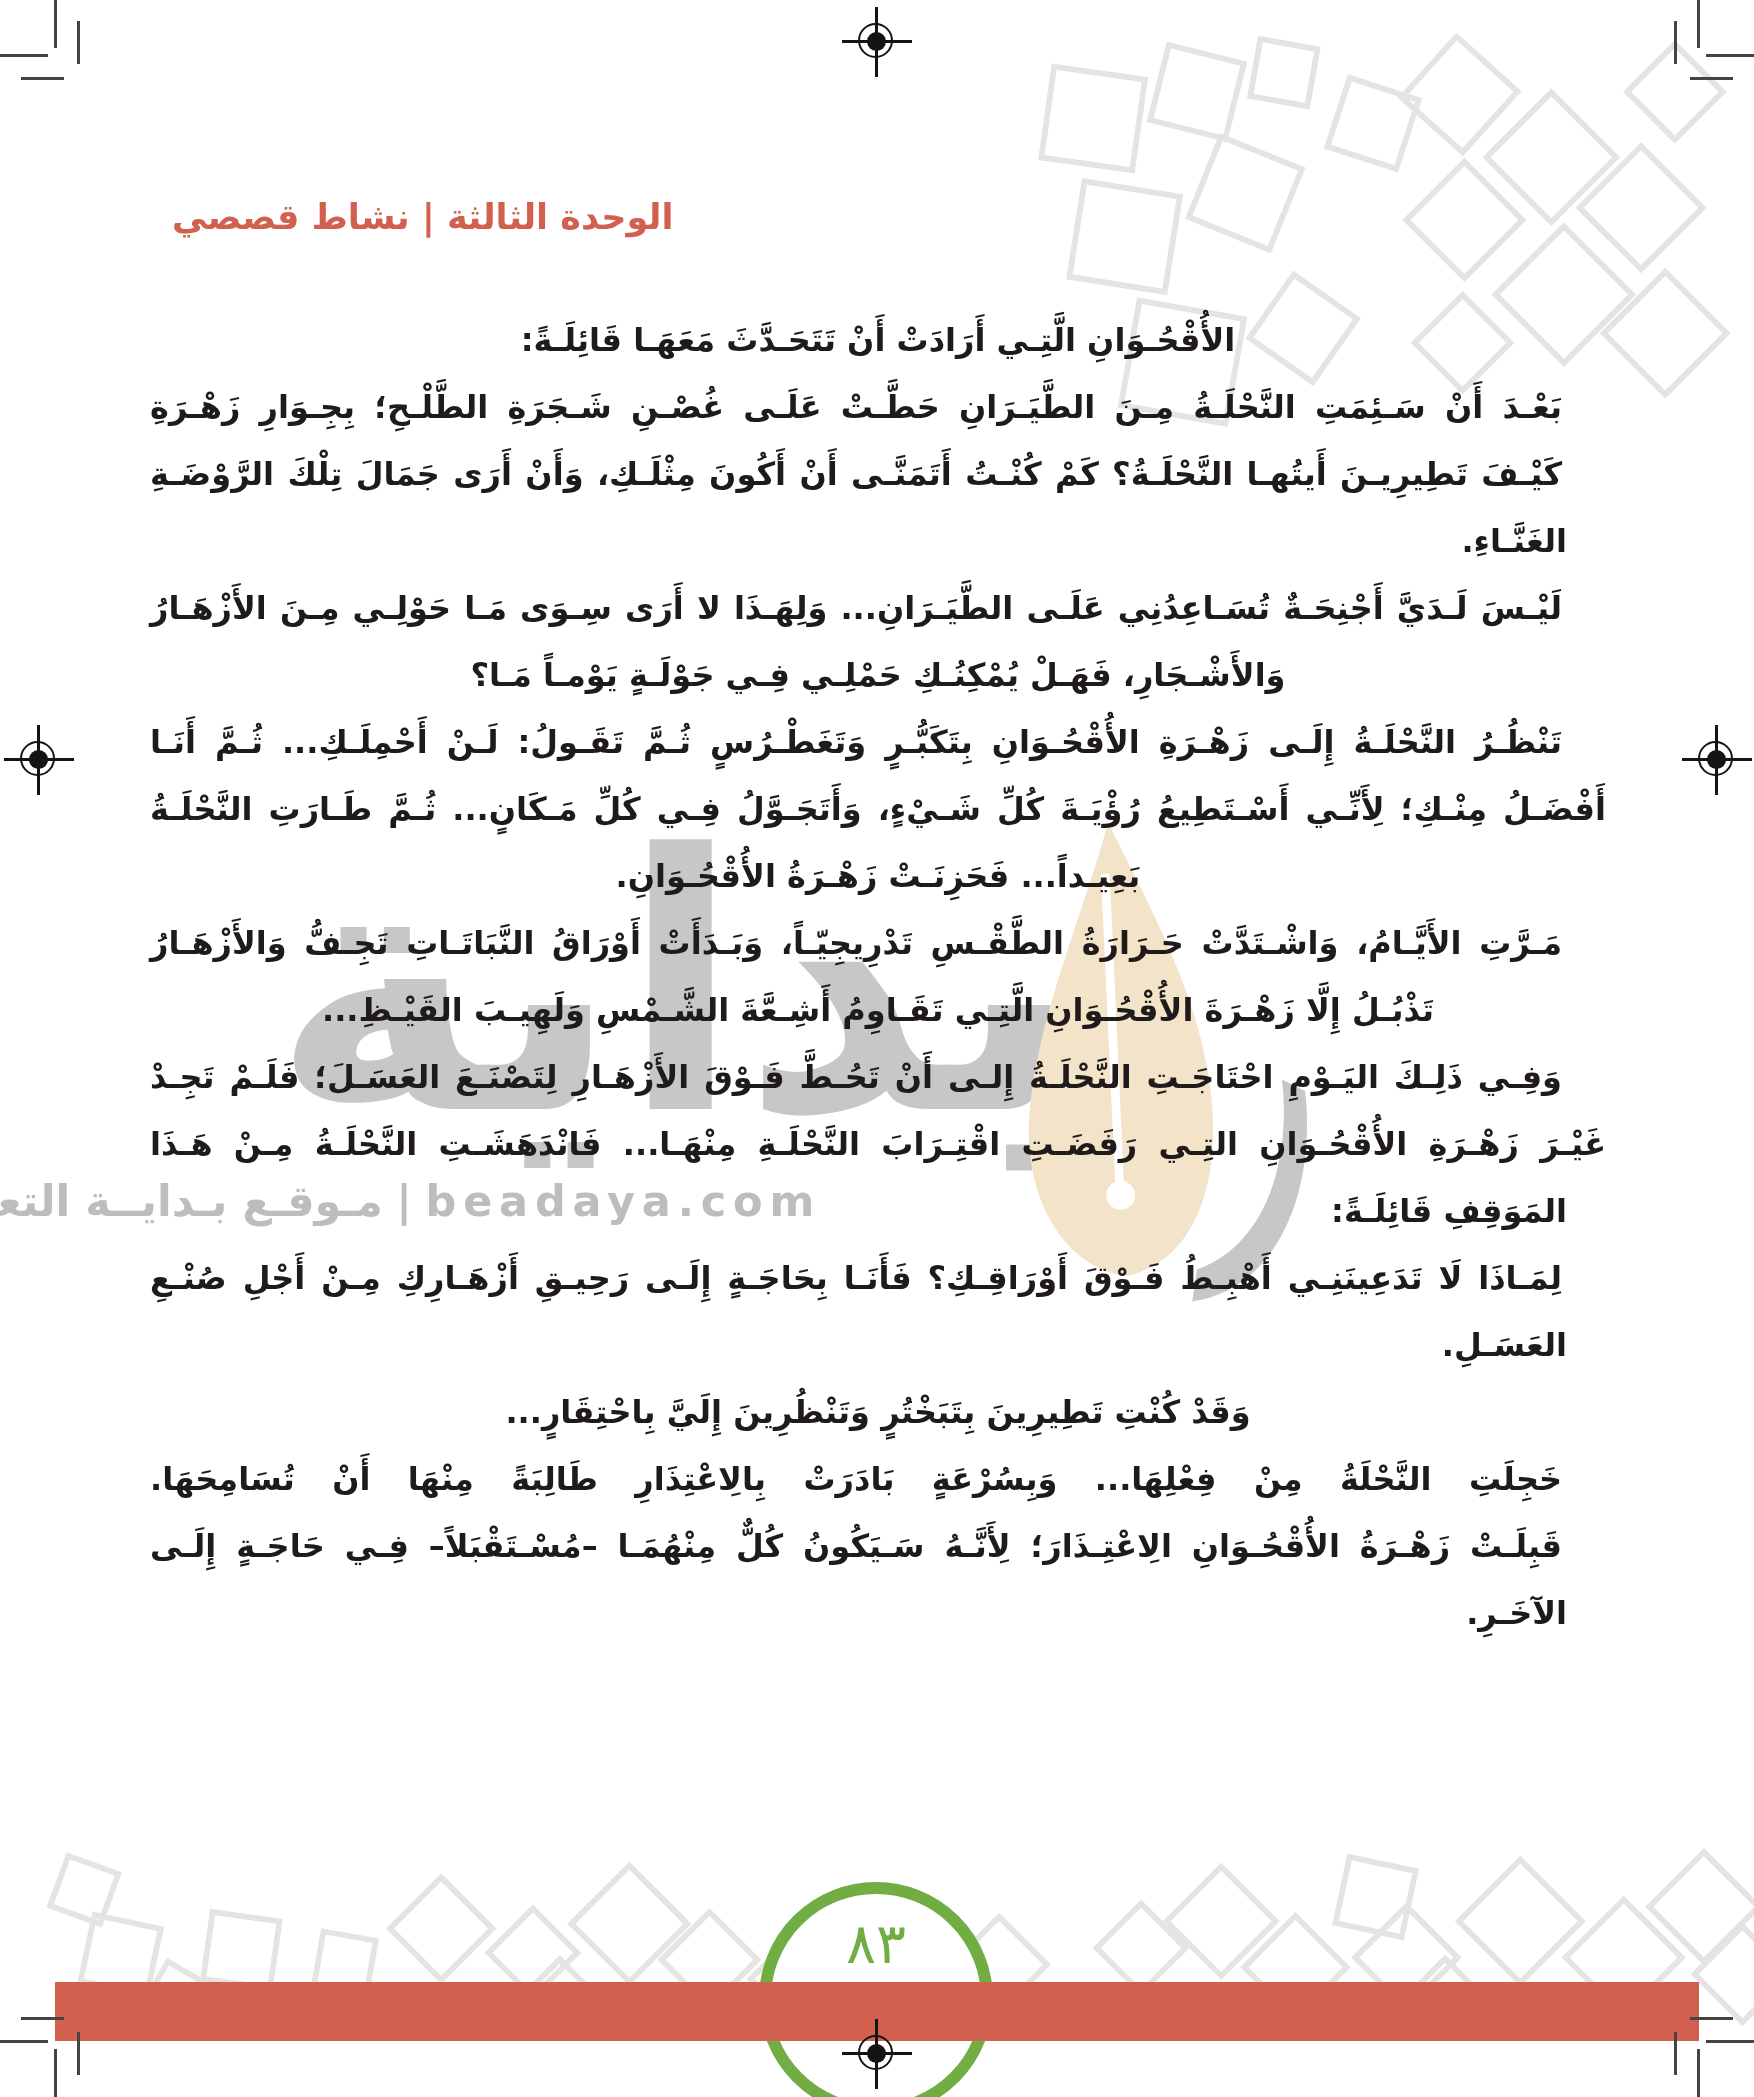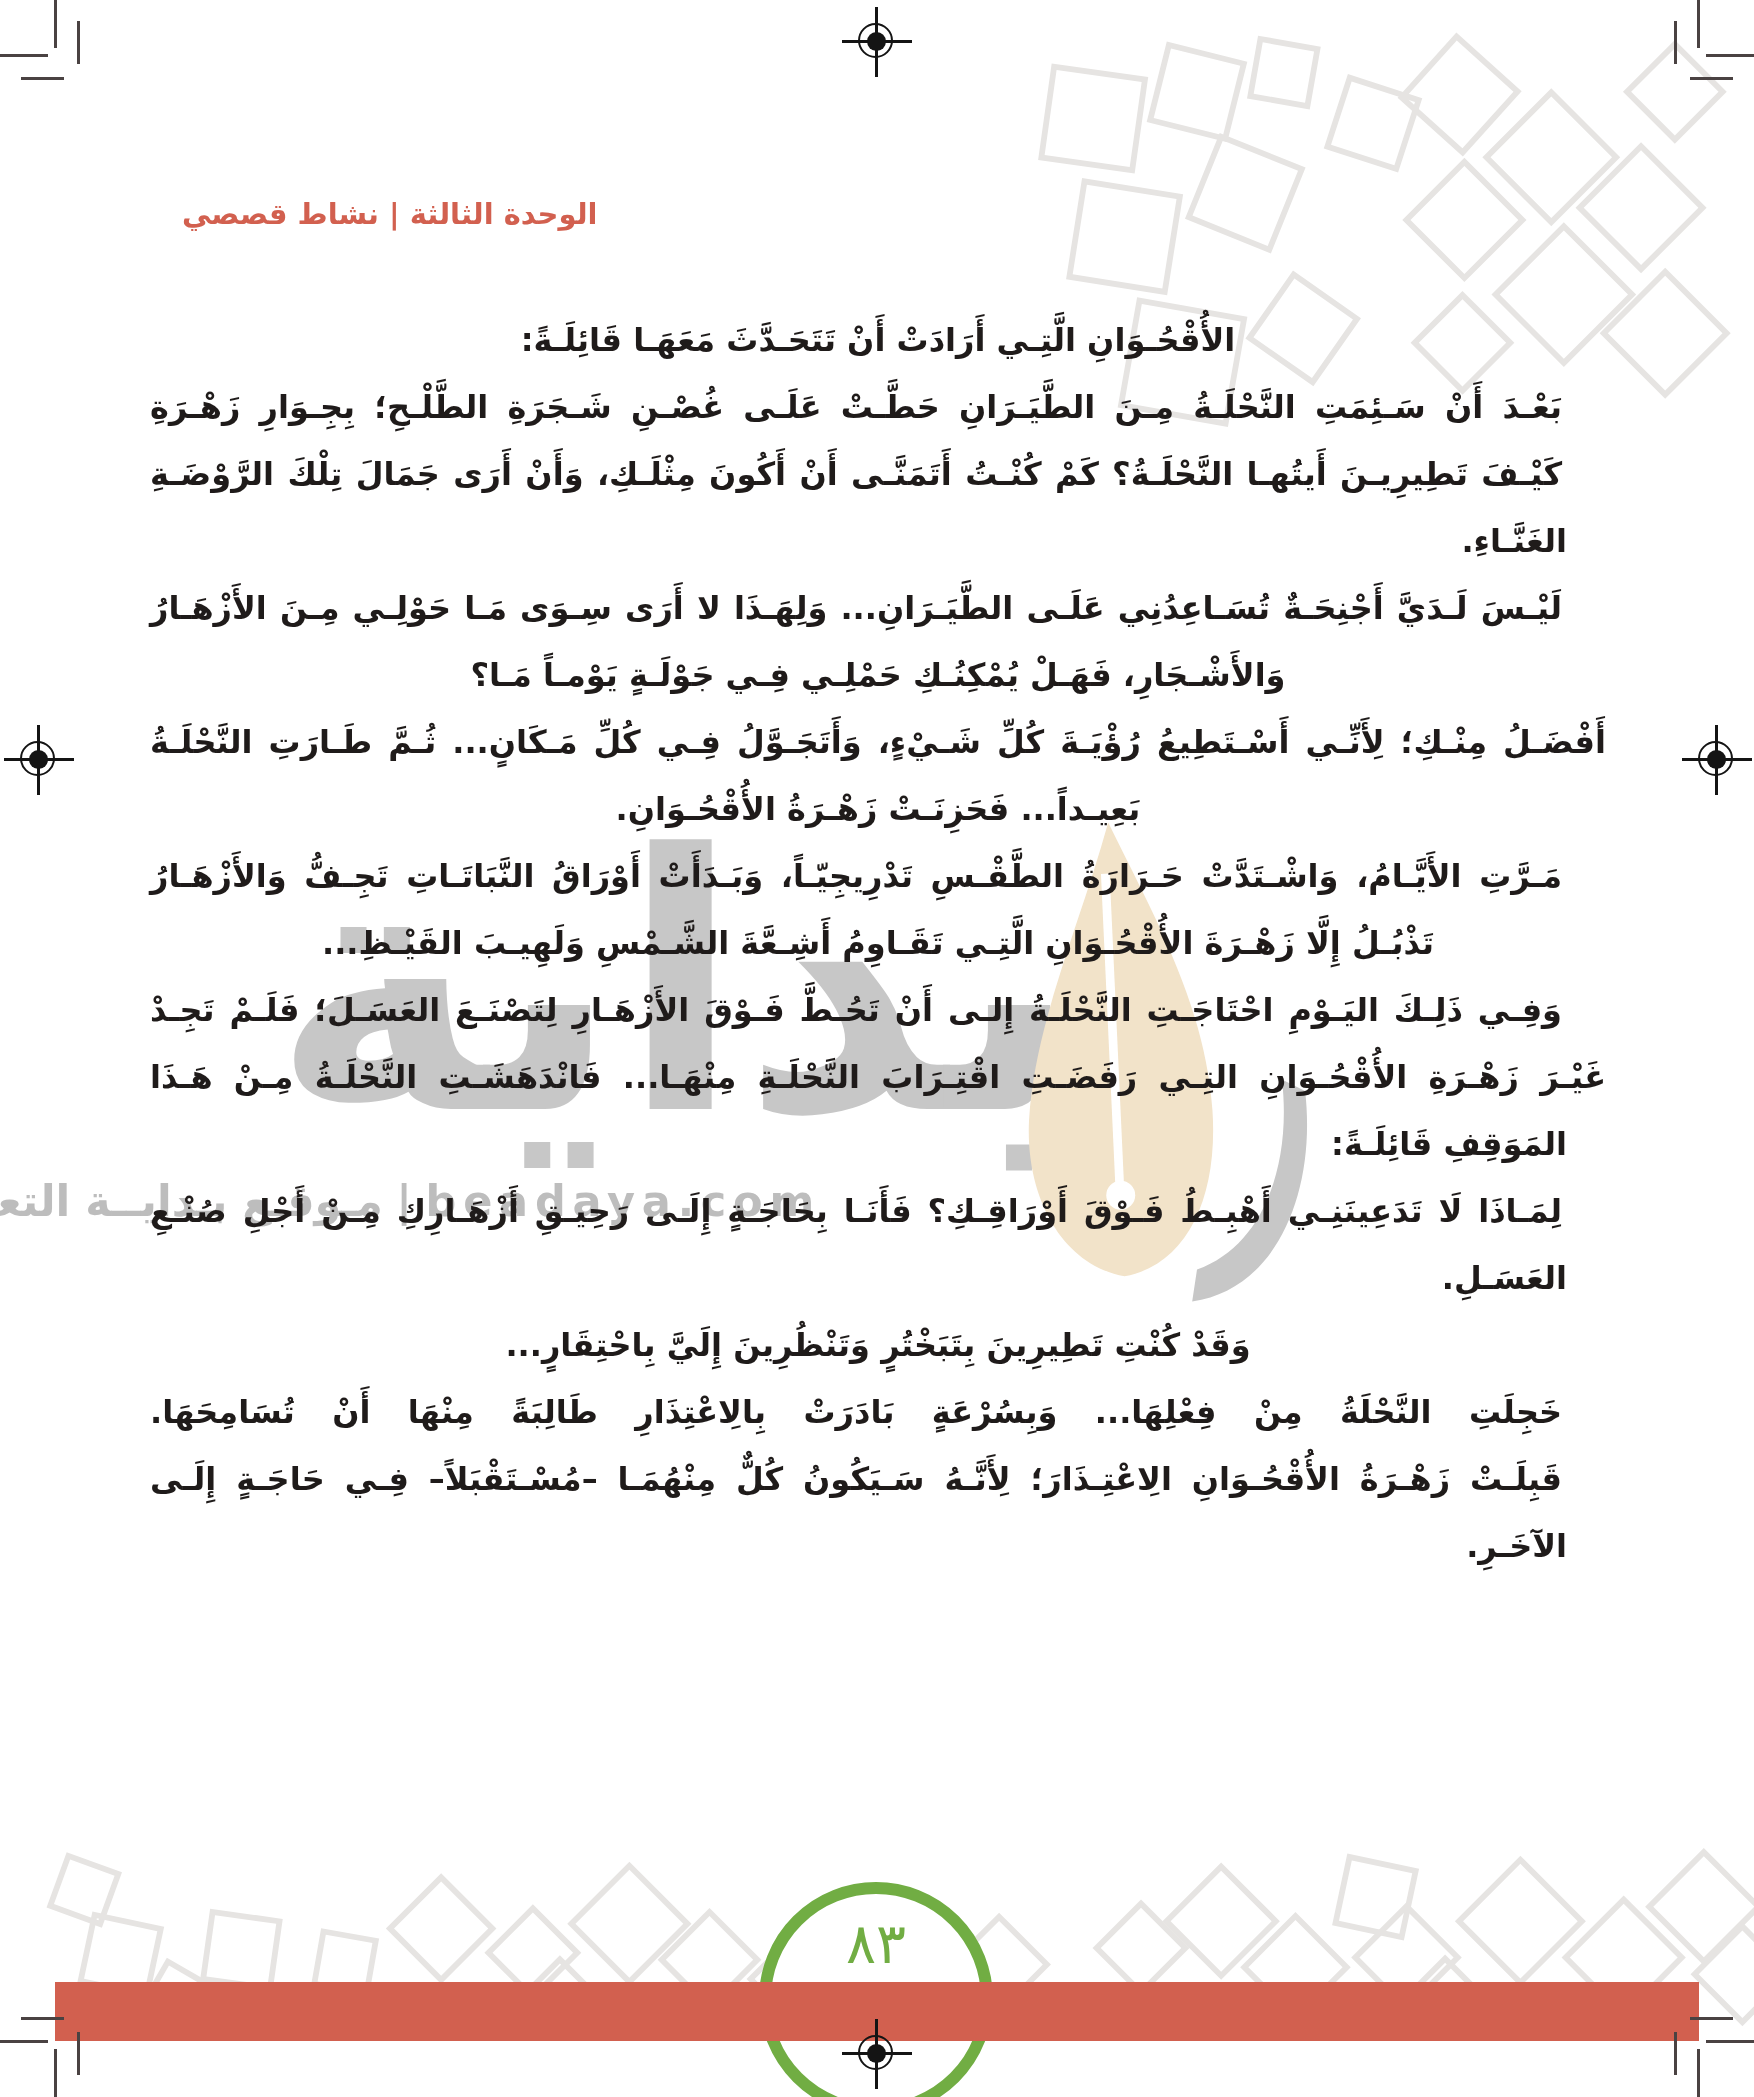--- a/index.html
+++ b/index.html
@@ -16,22 +16,22 @@
   .reg .rh{position:absolute;left:0;top:33px;width:70px;height:2.9px;background:#141414;}
   .reg .rv{position:absolute;left:33px;top:0;width:2.9px;height:70px;background:#141414;}
   .reg .ring{position:absolute;left:16.4px;top:16.4px;width:31px;height:31px;border:2.9px solid #141414;border-radius:50%;}
   .reg .dot{position:absolute;left:25px;top:25px;width:19.3px;height:19.3px;background:#141414;border-radius:50%;}
   
   .decor{position:absolute;left:0;top:0;z-index:1;}
   .decor rect{fill:none;stroke:var(--pattern,#e6e4e2);stroke-width:6;}
   
   .unit-header{
     position:absolute;left:172px;top:197px;z-index:5;
-    direction:rtl;font-size:29px;font-weight:700;
-    color:var(--accent,#d2604f);letter-spacing:0.5px;white-space:nowrap;margin-left:10px;
+    direction:rtl;font-size:35px;font-weight:700;
+    color:var(--accent,#d2604f);letter-spacing:0.5px;white-space:nowrap;
   }
   
   .wm-logo{
     position:absolute;left:217px;top:800px;width:917px;z-index:2;
     direction:rtl;text-align:center;
     font-size:355px;line-height:1.05;font-weight:700;
     color:var(--wm,#c7c7c7);
   }
   .wm-pen{position:absolute;left:0;top:0;z-index:2;}
   .wm-caption{
@@ -130,20 +130,21 @@
 
 <div class="unit-header">الوحدة الثالثة | نشاط قصصي</div>
 
 <div class="story">
   <div class="line c">الأُقْحُـوَانِ الَّتِـي أَرَادَتْ أَنْ تَتَحَـدَّثَ مَعَهَـا قَائِلَـةً:</div>
   <div class="line j i">بَعْـدَ أَنْ سَـئِمَتِ النَّحْلَـةُ مِـنَ الطَّيَـرَانِ حَطَّـتْ عَلَـى غُصْـنِ شَـجَرَةِ الطَّلْـحِ؛ بِجِـوَارِ زَهْـرَةِ</div>
   <div class="line j i">كَيْـفَ تَطِيرِيـنَ أَيتُهـا النَّحْلَـةُ؟ كَمْ كُنْـتُ أَتَمَنَّـى أَنْ أَكُونَ مِثْلَـكِ، وَأَنْ أَرَى جَمَالَ تِلْكَ الرَّوْضَـةِ</div>
   <div class="line r">الغَنَّـاءِ.</div>
   <div class="line j i">لَيْـسَ لَـدَيَّ أَجْنِحَـةٌ تُسَـاعِدُنِي عَلَـى الطَّيَـرَانِ... وَلِهَـذَا لا أَرَى سِـوَى مَـا حَوْلِـي مِـنَ الأَزْهَـارُ</div>
   <div class="line c">وَالأَشْـجَارِ، فَهَـلْ يُمْكِنُـكِ حَمْلِـي فِـي جَوْلَـةٍ يَوْمـاً مَـا؟</div>
+  <div class="line j i">تَنْظُـرُ النَّحْلَـةُ إِلَـى زَهْـرَةِ الأُقْحُـوَانِ بِتَكَبُّـرٍ وَتَغَطْـرُسٍ ثُـمَّ تَقَـولُ: لَـنْ أَحْمِلَـكِ... ثُـمَّ أَنَـا</div>
   <div class="line j">أَفْضَـلُ مِنْـكِ؛ لِأَنِّـي أَسْـتَطِيعُ رُؤْيَـةَ كُلِّ شَـيْءٍ، وَأَتَجَـوَّلُ فِـي كُلِّ مَـكَانٍ... ثُـمَّ طَـارَتِ النَّحْلَـةُ</div>
   <div class="line c">بَعِيـداً... فَحَزِنَـتْ زَهْـرَةُ الأُقْحُـوَانِ.</div>
   <div class="line j i">مَـرَّتِ الأَيَّـامُ، وَاشْـتَدَّتْ حَـرَارَةُ الطَّقْـسِ تَدْرِيجِيّـاً، وَبَـدَأَتْ أَوْرَاقُ النَّبَاتَـاتِ تَجِـفُّ وَالأَزْهَـارُ</div>
   <div class="line c">تَذْبُـلُ إِلَّا زَهْـرَةَ الأُقْحُـوَانِ الَّتِـي تَقَـاوِمُ أَشِـعَّةَ الشَّـمْسِ وَلَهِيـبَ القَيْـظِ...</div>
   <div class="line j i">وَفِـي ذَلِـكَ اليَـوْمِ احْتَاجَـتِ النَّحْلَـةُ إِلـى أَنْ تَحُـطَّ فَـوْقَ الأَزْهَـارِ لِتَصْنَـعَ العَسَـلَ؛ فَلَـمْ تَجِـدْ</div>
   <div class="line j">غَيْـرَ زَهْـرَةِ الأُقْحُـوَانِ التِـي رَفَضَـتِ اقْتِـرَابَ النَّحْلَـةِ مِنْهَـا... فَانْدَهَشَـتِ النَّحْلَـةُ مِـنْ هَـذَا</div>
   <div class="line r">المَوَقِفِ قَائِلَـةً:</div>
   <div class="line j i">لِمَـاذَا لَا تَدَعِينَنِـي أَهْبِـطُ فَـوْقَ أَوْرَاقِـكِ؟ فَأَنَـا بِحَاجَـةٍ إِلَـى رَحِيـقِ أَزْهَـارِكِ مِـنْ أَجْلِ صُنْـعِ</div>
   <div class="line r">العَسَـلِ.</div>
   <div class="line c">وَقَدْ كُنْتِ تَطِيرِينَ بِتَبَخْتُرٍ وَتَنْظُرِينَ إِلَيَّ بِاحْتِقَارٍ...</div>

